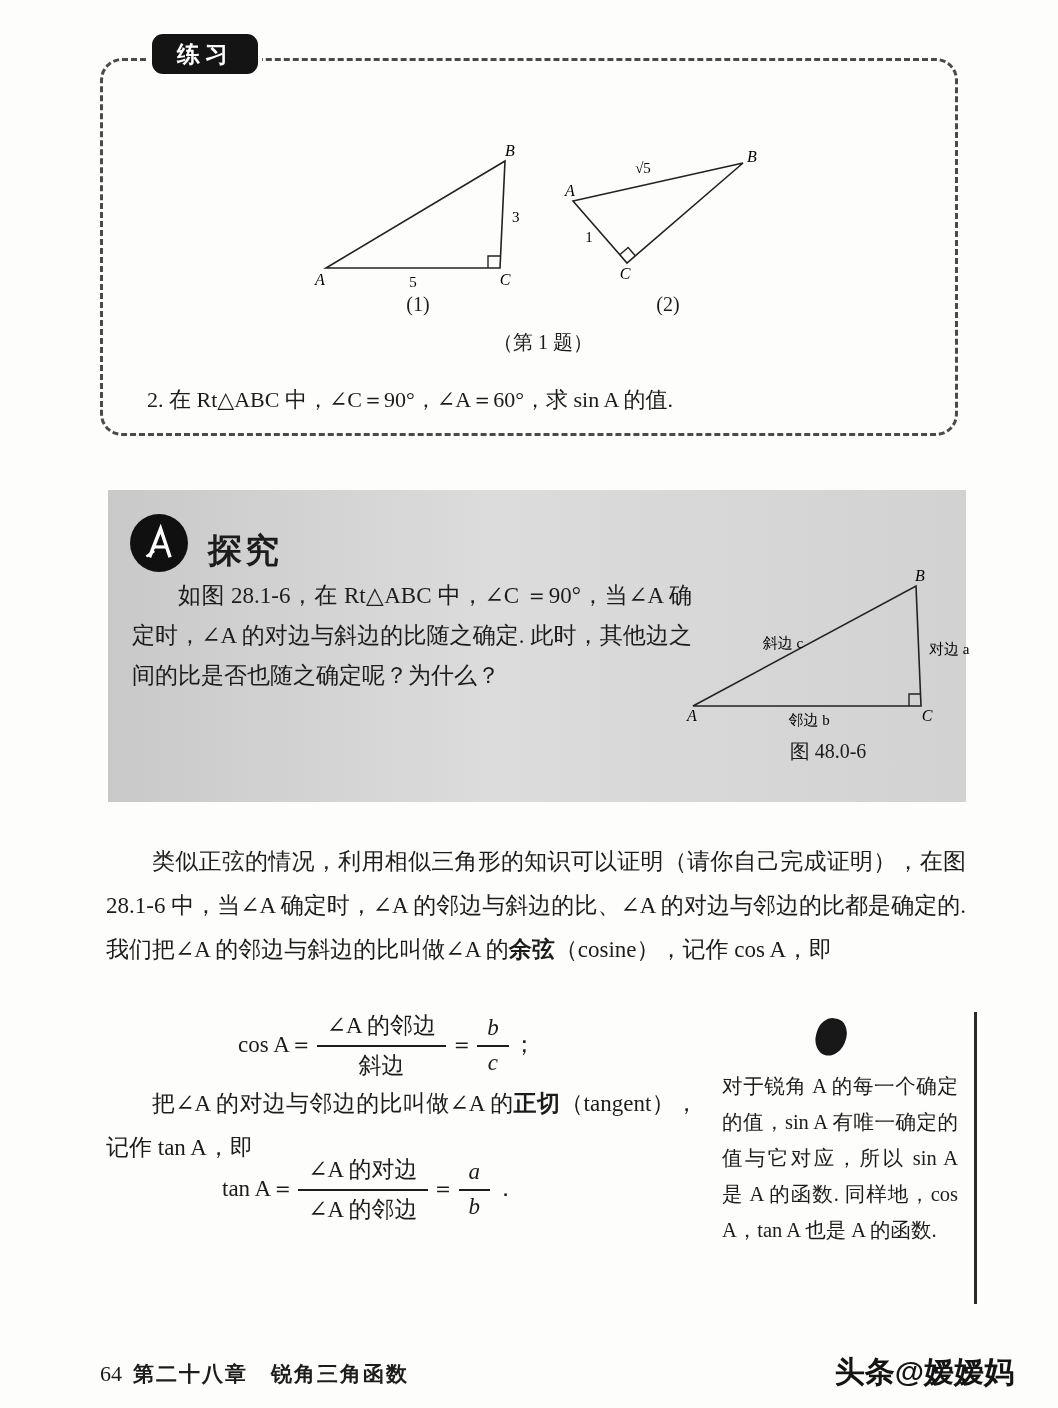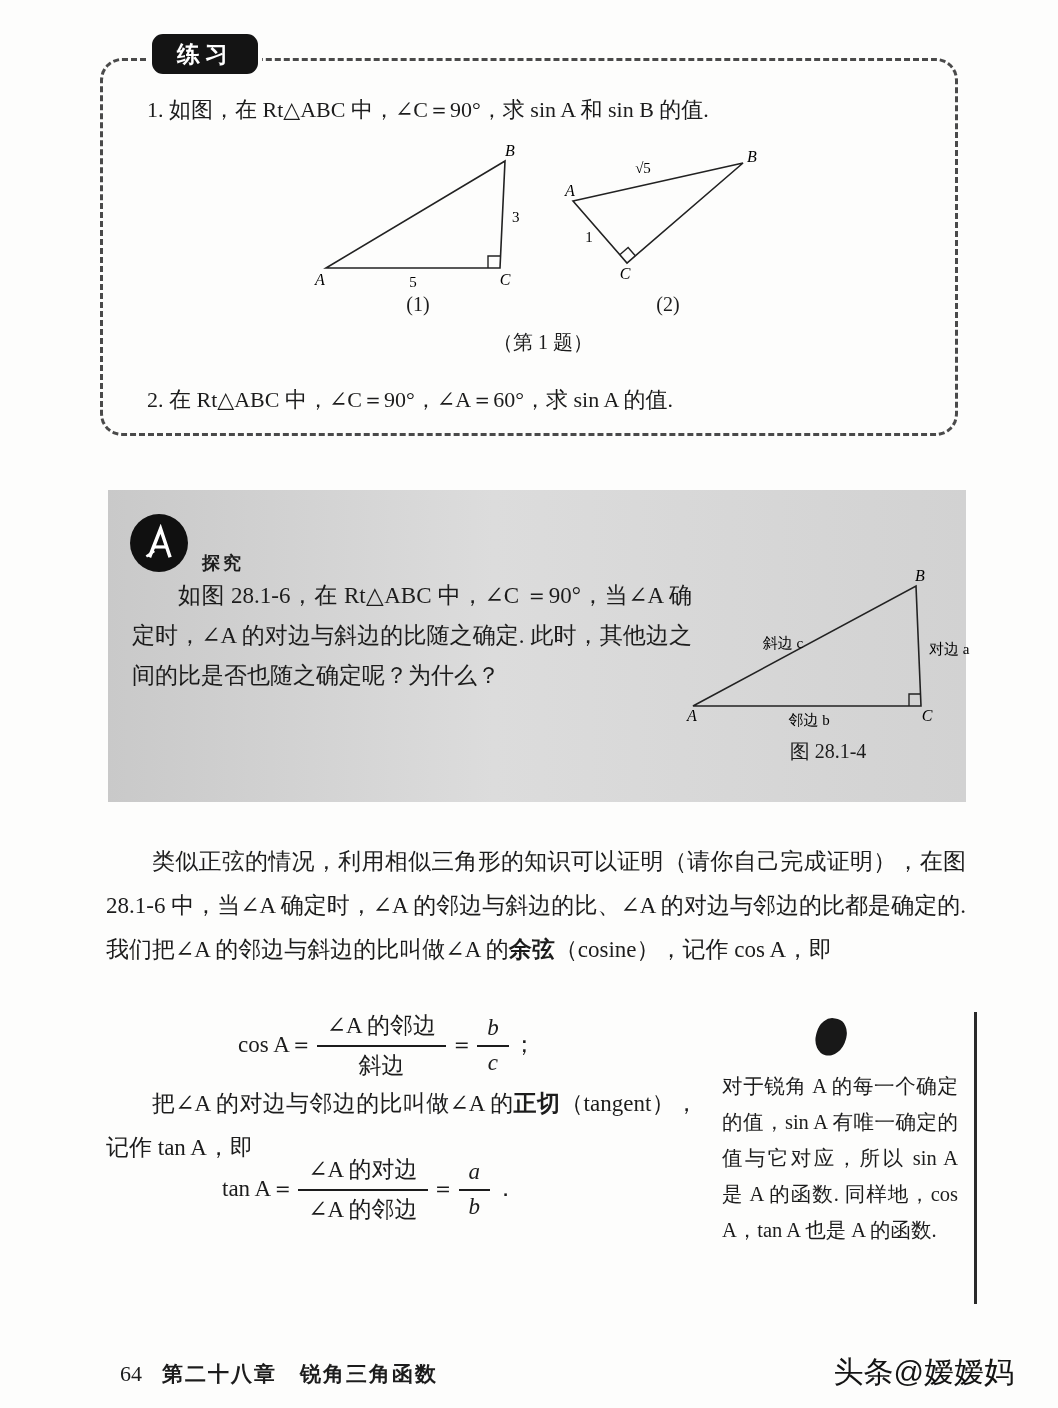--- a/index.html
+++ b/index.html
@@ -37,23 +37,23 @@
   .explore{
     position:absolute;left:108px;top:490px;width:858px;height:312px;
     background:linear-gradient(90deg,#c9c9c9 0%,#dcdcdc 45%,#d2d2d2 100%);
   }
   .explore-icon{
     position:absolute;left:22px;top:24px;width:58px;height:58px;
     background:#101010;border-radius:50%;
     display:flex;align-items:center;justify-content:center;
   }
   .explore-label{
-    position:absolute;left:94px;top:38px;
+    position:absolute;left:100px;top:38px;
     font-family:"Liberation Sans","DejaVu Sans",sans-serif;
-    font-weight:bold;font-size:18px;letter-spacing:3px;margin-top:23px;
+    font-weight:bold;font-size:34px;letter-spacing:3px;
   }
   .explore-text{
     position:absolute;left:24px;top:86px;width:560px;
     font-size:23px;line-height:40px;text-indent:2em;text-align:justify;
   }
   .explore-fig{position:absolute;left:575px;top:78px;}
   .explore-fig-caption{position:absolute;left:575px;top:248px;width:290px;text-align:center;font-size:20px;}
   .lbl{font-size:15px;}
   
   .para{position:absolute;font-size:23px;line-height:44px;text-align:justify;text-indent:2em;}
@@ -78,40 +78,39 @@
   .note-text{
     position:absolute;left:10px;top:56px;width:236px;
     font-size:20.5px;line-height:36px;text-align:justify;
   }
   .ink-blob{
     position:absolute;left:104px;top:6px;width:30px;height:38px;
     background:#181818;border-radius:52% 46% 58% 50%;transform:rotate(14deg);
   }
   
   .footer{
-    position:absolute;left:120px;top:1360px;display:flex;gap:20px;align-items:baseline;
+    position:absolute;left:100px;top:1360px;display:flex;gap:11px;align-items:baseline;
   }
   .page-num{font-size:22px;}
   .chapter{
     font-family:Liberation Serif, serif;
     font-weight:bold;font-size:21px;letter-spacing:2px;
   }
   .watermark{
     position:absolute;right:44px;top:1352px;
     font-family:"Liberation Sans","DejaVu Sans",sans-serif;
-    font-weight:normal;font-size:30px;color:#141414;
+    font-weight:bold;font-size:30px;color:#141414;
   }
 </style>
 </head>
 <body>
 
 <div class="page">
 
   <div class="practice-box">
-    <div class="problem p1">1. 如图，在 Rt△ABC 中，∠C＝90°，求 sin A 和 sin B 的值.</div>
 
     <svg class="fig1" width="220" height="150" viewBox="0 0 220 150">
       <polygon points="18,125 192,125 197,18" fill="none" stroke="#222" stroke-width="1.6"></polygon>
       <path d="M180,125 L180,113 L192,113" fill="none" stroke="#222" stroke-width="1.4"></path>
       <text class="vtx" x="12" y="142" text-anchor="middle">A</text>
       <text class="vtx" x="197" y="142" text-anchor="middle">C</text>
       <text class="vtx" x="202" y="13" text-anchor="middle">B</text>
       <text class="side" x="105" y="144" text-anchor="middle">5</text>
       <text class="side" x="204" y="79" text-anchor="start">3</text>
     </svg>
@@ -148,21 +147,21 @@
     <svg class="explore-fig" width="290" height="160" viewBox="0 0 290 160">
       <polygon points="10,138 238,138 233,18" fill="none" stroke="#222" stroke-width="1.6"></polygon>
       <path d="M226,138 L226,126 L238,126" fill="none" stroke="#222" stroke-width="1.4"></path>
       <text class="vtx" x="4" y="153" text-anchor="start">A</text>
       <text class="vtx" x="244" y="153" text-anchor="middle">C</text>
       <text class="vtx" x="237" y="13" text-anchor="middle">B</text>
       <text class="lbl" x="100" y="80" text-anchor="middle">斜边 c</text>
       <text class="lbl" x="246" y="86" text-anchor="start">对边 a</text>
       <text class="lbl" x="126" y="157" text-anchor="middle">邻边 b</text>
     </svg>
-    <div class="explore-fig-caption">图 28.1-4</div>
+    <div class="explore-fig-caption">图 48.0-6</div>
   </div>
 
   <div class="para para1"><span>类似正弦的情况，利用相似三角形的知识可以证明（请你自己完成证明），在图 28.1-6 中，当∠A 确定时，∠A 的邻边与斜边的比、∠A 的对边与邻边的比都是确定的. 我们把∠A 的邻边与斜边的比叫做∠A 的</span><span class="bold">余弦</span><span>（cosine），记作 cos A，即</span></div>
 
   <div class="formula formula-cos">
     <span>cos A＝</span>
     <span class="frac">
       <span class="num">∠A 的邻边</span>
       <span class="den">斜边</span>
     </span>

